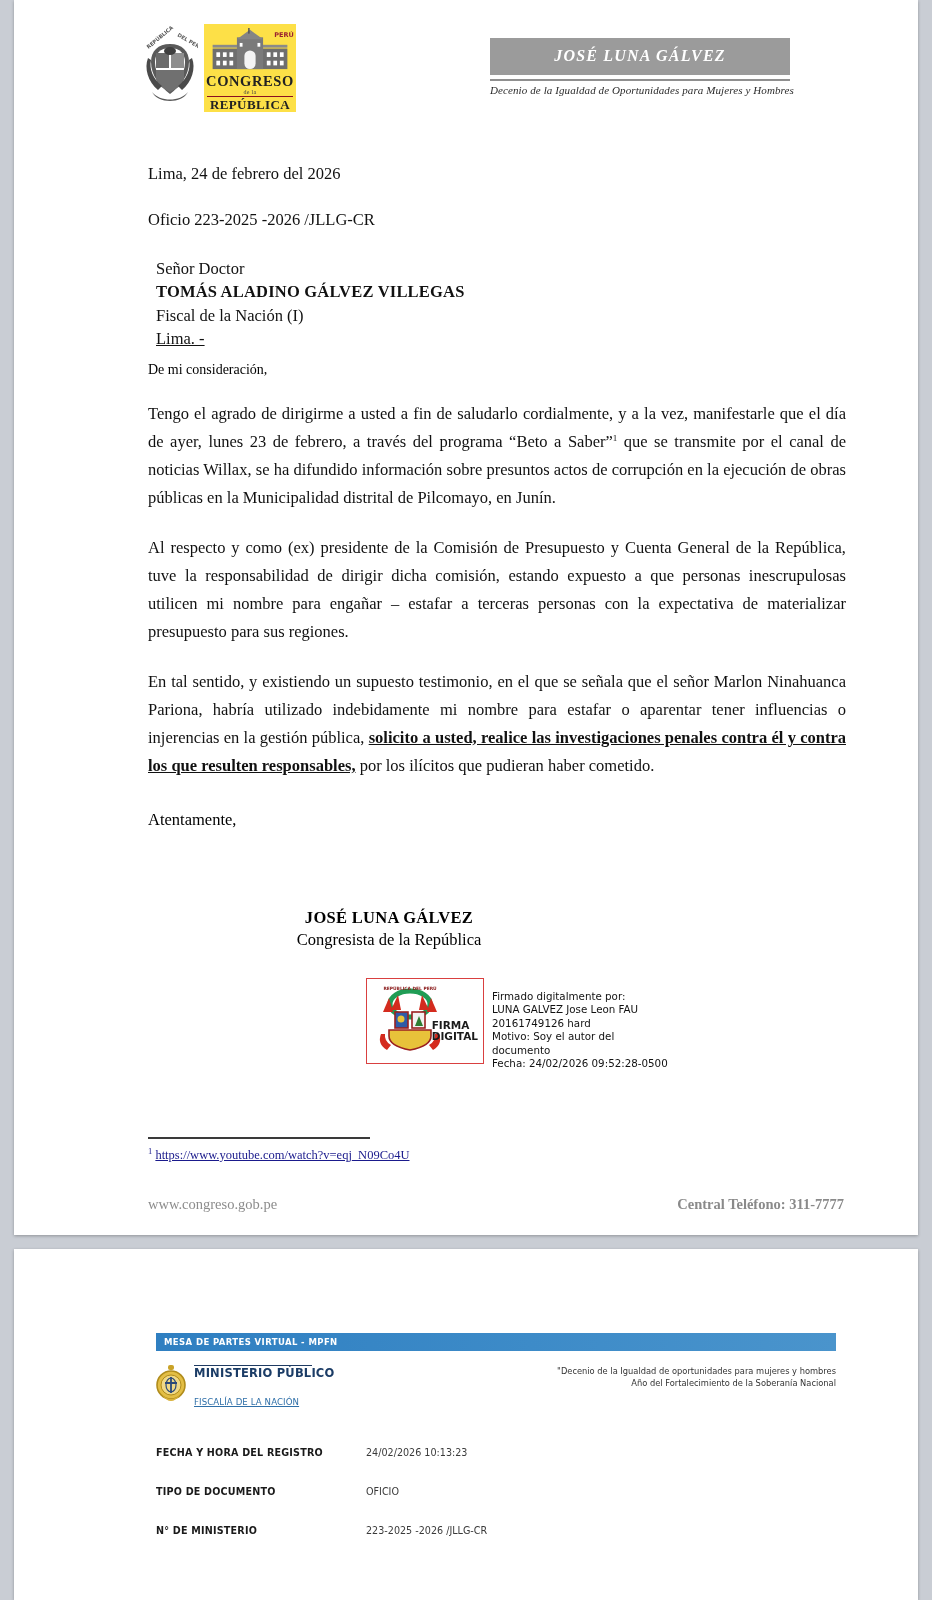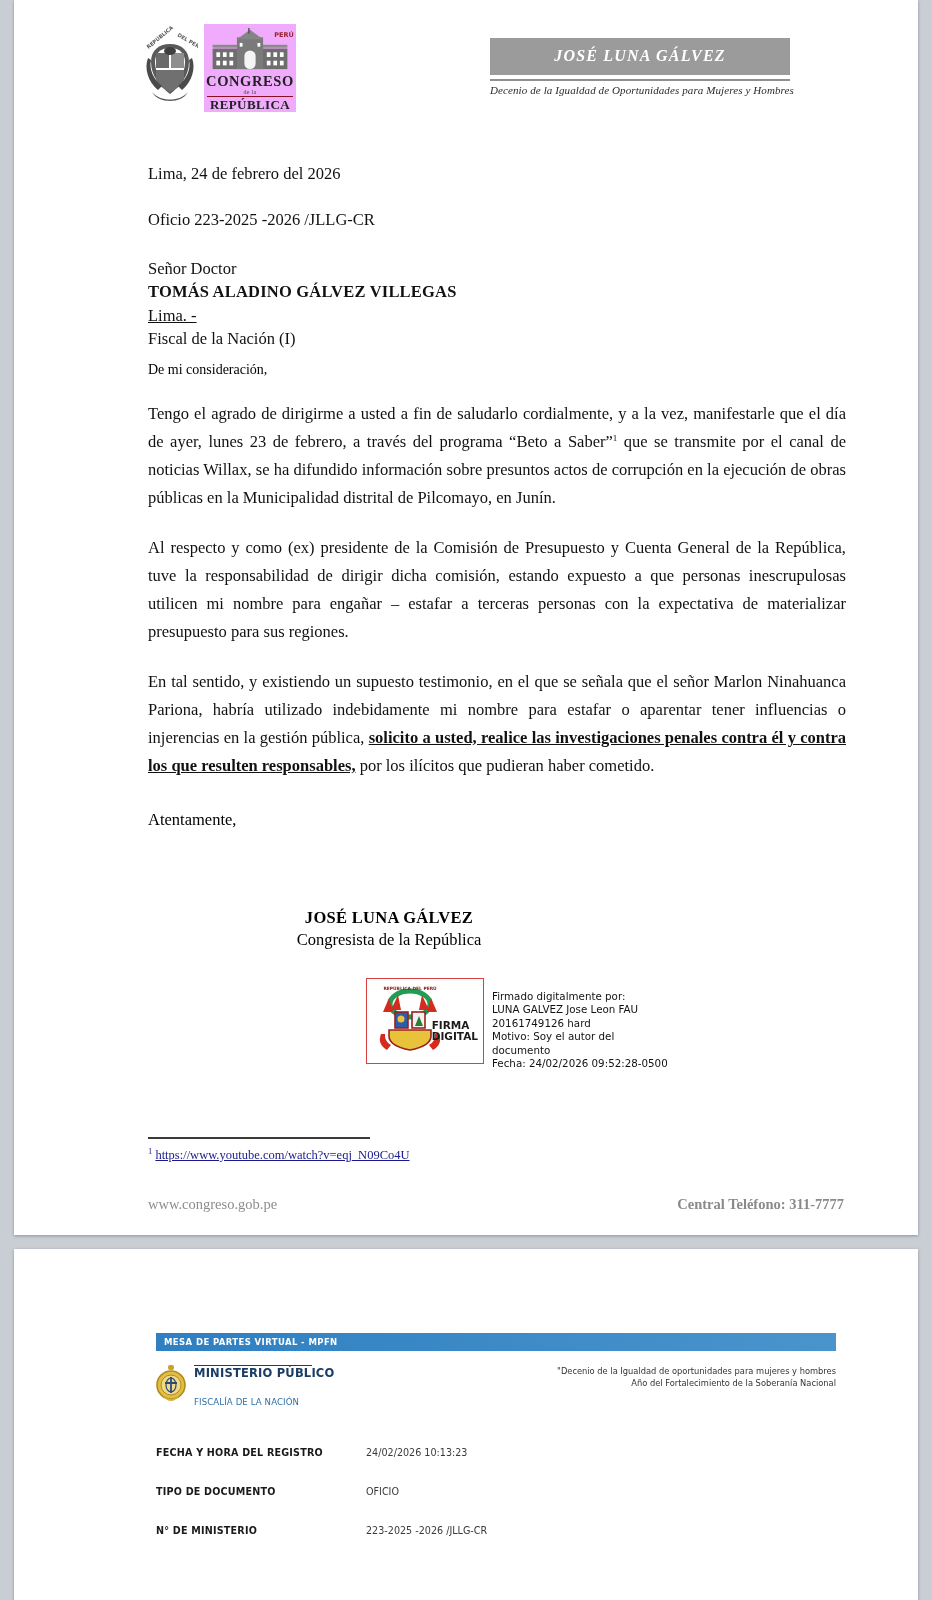--- a/index.html
+++ b/index.html
@@ -33,21 +33,21 @@
     position: absolute;
     left: 128px; top: 24px;
     width: 160px; height: 92px;
     display: flex; align-items: flex-start;
   }
   .shield-wrap { width: 56px; height: 88px; position: relative; }
   .shield-svg { width: 56px; height: 88px; display:block; }
   .congress-box {
     width: 92px; height: 88px;
     margin-left: 6px;
-    background:#f0abfc;
+    background:#fde047;
     display:flex; flex-direction:column; align-items:center; justify-content:flex-start;
     padding-top:4px;
   }
   .palace-svg { width:88px; height:48px; display:block; }
   .congress-word {
     font-family: "Liberation Serif", serif;
     font-weight: 700; font-size: 14.5px; letter-spacing: .6px;
     color:#222; line-height: 1.05; margin-top:1px;
   }
   .congress-dela { font-size:6px; color:#444; letter-spacing:.3px; line-height:1; }
@@ -72,21 +72,21 @@
     font-family:"Liberation Serif", serif;
     font-style: italic; font-size:11px; color:#2b2b2b;
     letter-spacing:.1px; white-space:nowrap; text-align:center;
   }
 
   
   .body-area { padding: 0 72px 0 134px; }
   .line { font-size:16.5px; color:#111; line-height:1.48; }
   .dateline { margin-top: 34px; }
   .oficio { margin-top: 22px; }
-  .addr { margin-top: 24px; }
+  .addr { margin-top: 24px; margin-left: 8px; }
   .addr .l { line-height: 1.42; }
   .addr .bold { font-weight:700; letter-spacing:.2px; }
   .addr .und { text-decoration: underline; display:inline-block; }
 
   .asunto-row {
     margin-top: 30px;
     display:flex; justify-content:flex-start; padding-left:352px;
     font-weight:700; font-size:16px;
   }
   .asunto-label { width:76px; }
@@ -178,21 +178,21 @@
   .mp-logo { display:flex; align-items:center; }
   .mp-seal { width:30px; height:42px; flex:none; }
   .mp-names { margin-left:8px; }
   .mp-rule-top { width:118px; height:1px; background:#1f3b63; margin-bottom:1px; }
   .mp-title {
     font-family:"DejaVu Sans", sans-serif;
     font-weight:700; font-size:11.5px; color:#1b3c66; letter-spacing:.2px; line-height:1.05;
   }
   .mp-sub {
     font-family:"DejaVu Sans", sans-serif;
-    font-size:8.6px; color:#2f6fa8; letter-spacing:.1px; margin-top:18px;
+    font-size:8.6px; color:#2f6fa8; letter-spacing:.1px; margin-top:18px;text-decoration:underline;
   }
   .mp-motto {
     text-align:right;
     font-family:"DejaVu Sans", sans-serif;
     font-size:8.3px; color:#333; line-height:1.45;
   }
 
   .mp-fields { margin: 40px 70px 0 130px; }
   .mp-row { display:flex; margin-bottom: 28px; }
   .mp-lab {
@@ -277,22 +277,22 @@
     </div>
 
     <div class="body-area">
 
       <div class="line dateline">Lima, 24 de febrero del 2026</div>
       <div class="line oficio">Oficio 223-2025 -2026 /JLLG-CR</div>
 
       <div class="addr">
         <div class="line l">Señor Doctor</div>
         <div class="line l bold">TOMÁS ALADINO GÁLVEZ VILLEGAS</div>
+        <div class="line l">Fiscal de la Nación (I)</div>
         <div class="line l"><span class="und">Lima. -</span></div>
-        <div class="line l">Fiscal de la Nación (I)</div>
       </div>
 
 
       <div class="salut">De mi consideración,</div>
 
       <p class="para"><span>Tengo el agrado de dirigirme a usted a fin de saludarlo cordialmente, y a la vez, manifestarle que el día de ayer, lunes 23 de febrero, a través del programa “Beto a Saber”</span><sup>1</sup><span> que se transmite por el canal de noticias Willax, se ha difundido información sobre presuntos actos de corrupción en la ejecución de obras públicas en la Municipalidad distrital de Pilcomayo, en Junín.</span></p>
 
       <p class="para">Al respecto y como (ex) presidente de la Comisión de Presupuesto y Cuenta General de la República, tuve la responsabilidad de dirigir dicha comisión, estando expuesto a que personas inescrupulosas utilicen mi nombre para engañar – estafar a terceras personas con la expectativa de materializar presupuesto para sus regiones.</p>
 
       <p class="para"><span>En tal sentido, y existiendo un supuesto testimonio, en el que se señala que el señor Marlon Ninahuanca Pariona, habría utilizado indebidamente mi nombre para estafar o aparentar tener influencias o injerencias en la gestión pública, </span><span class="u-bold">solicito a usted, realice las investigaciones penales contra él y contra los que resulten responsables,</span><span> por los ilícitos que pudieran haber cometido.</span></p>

